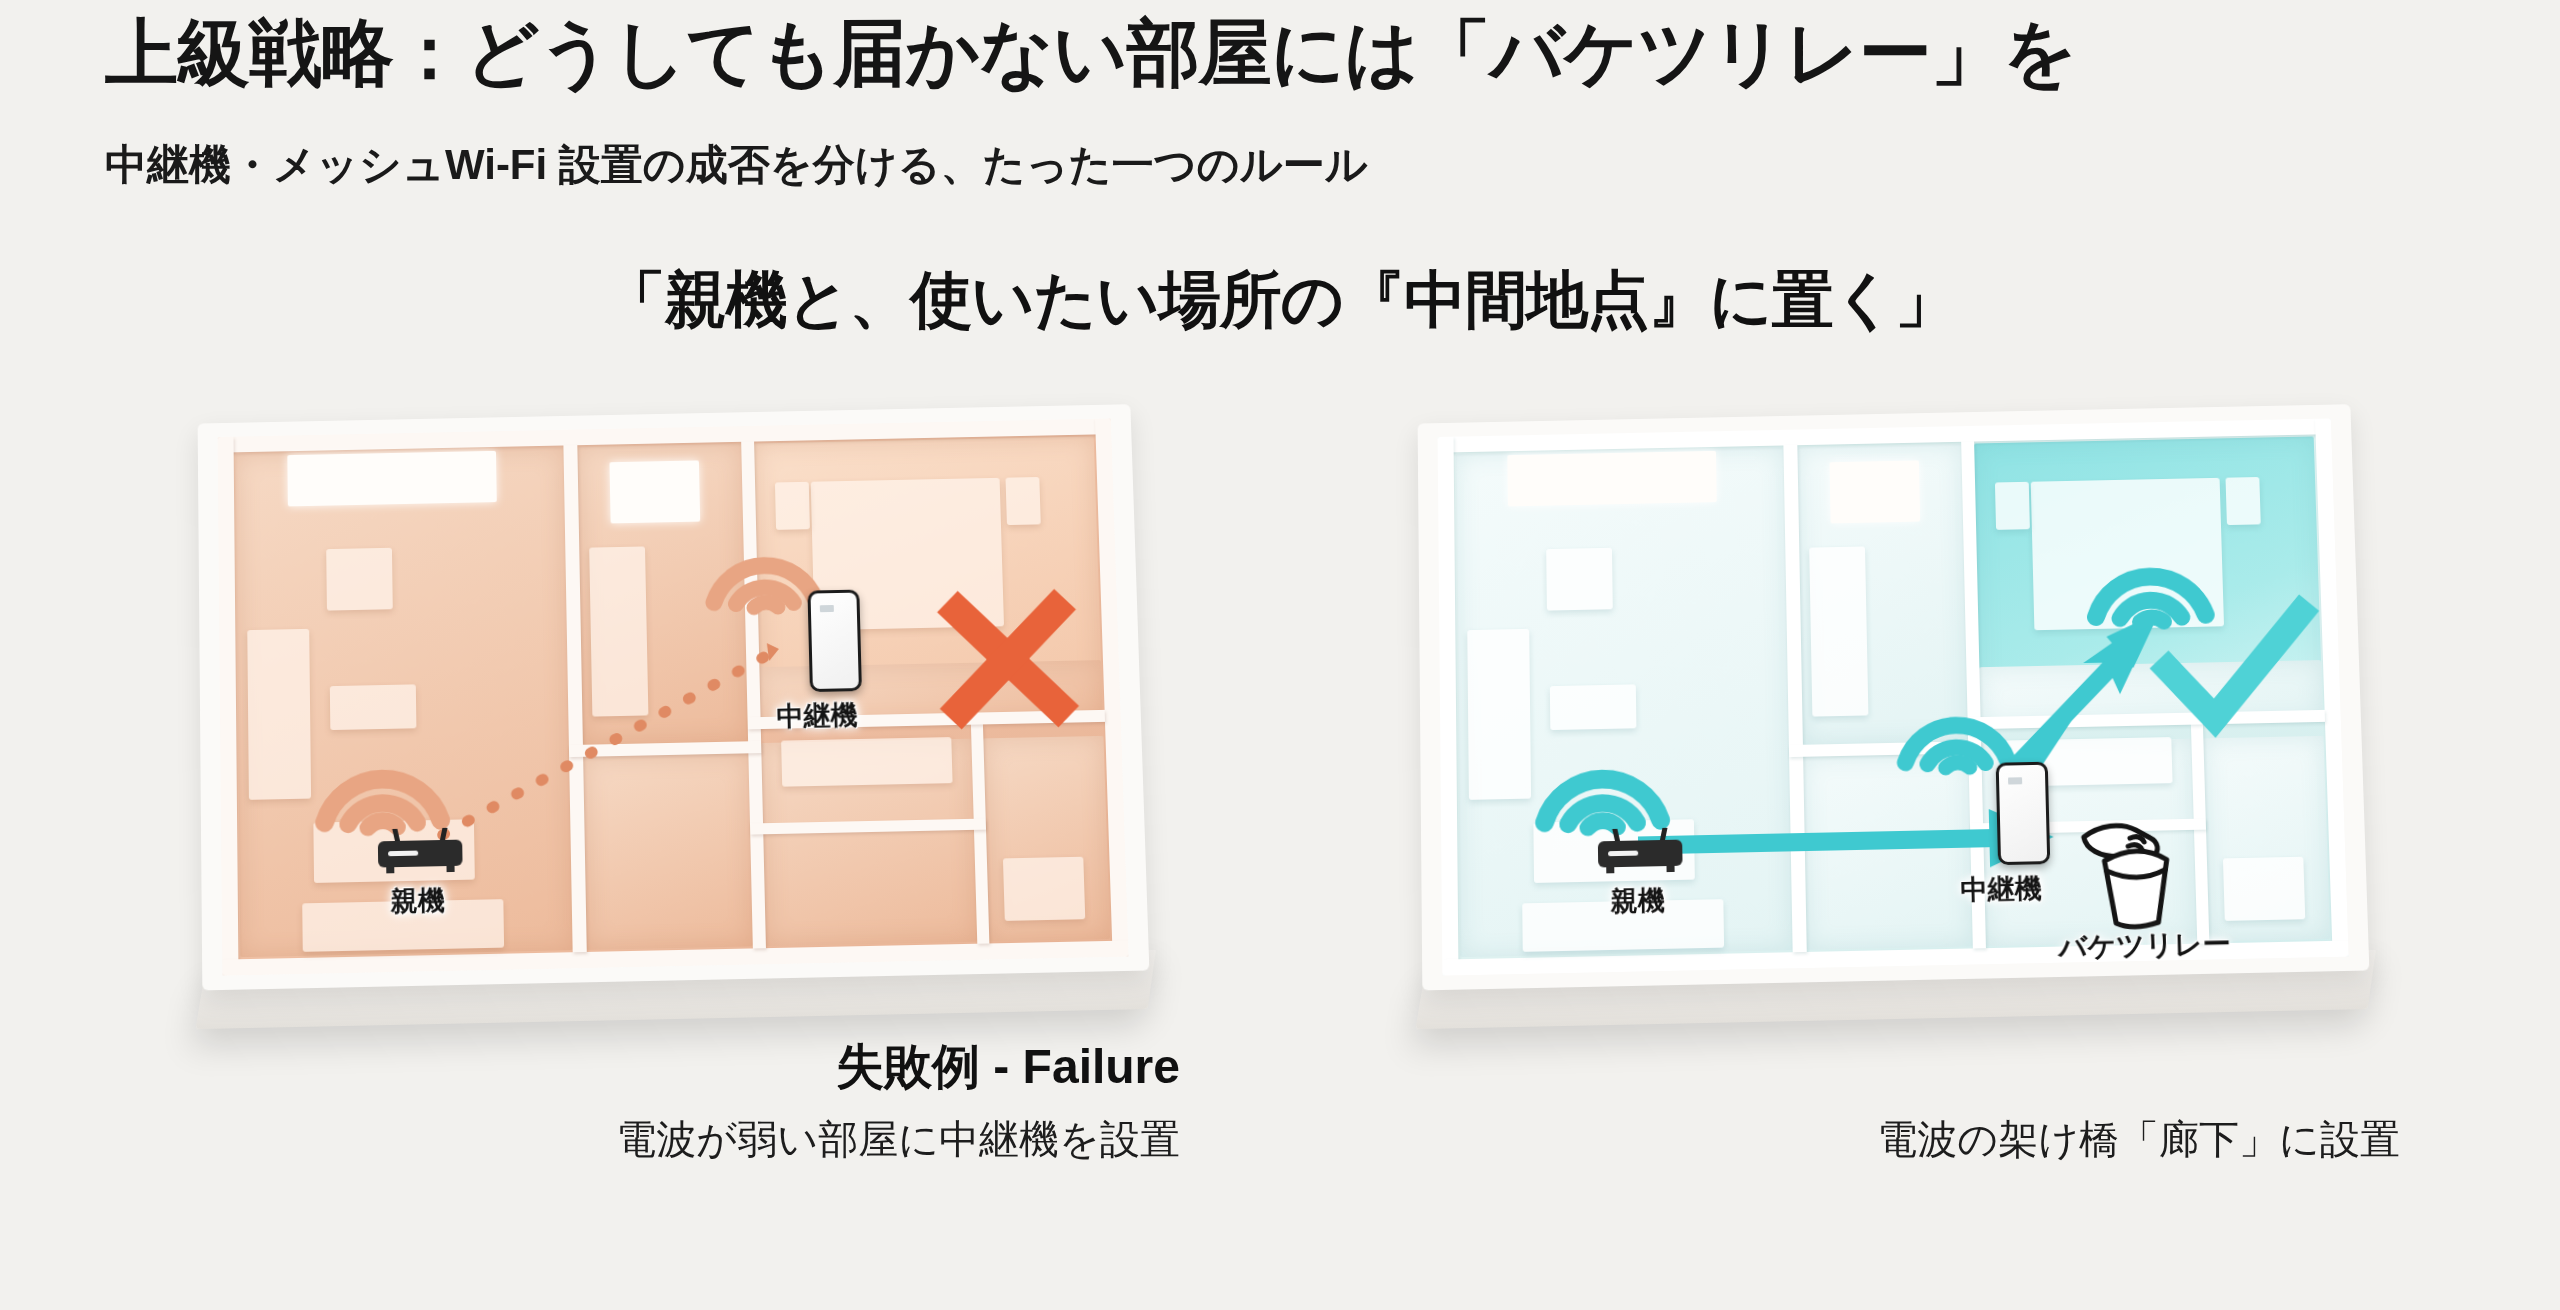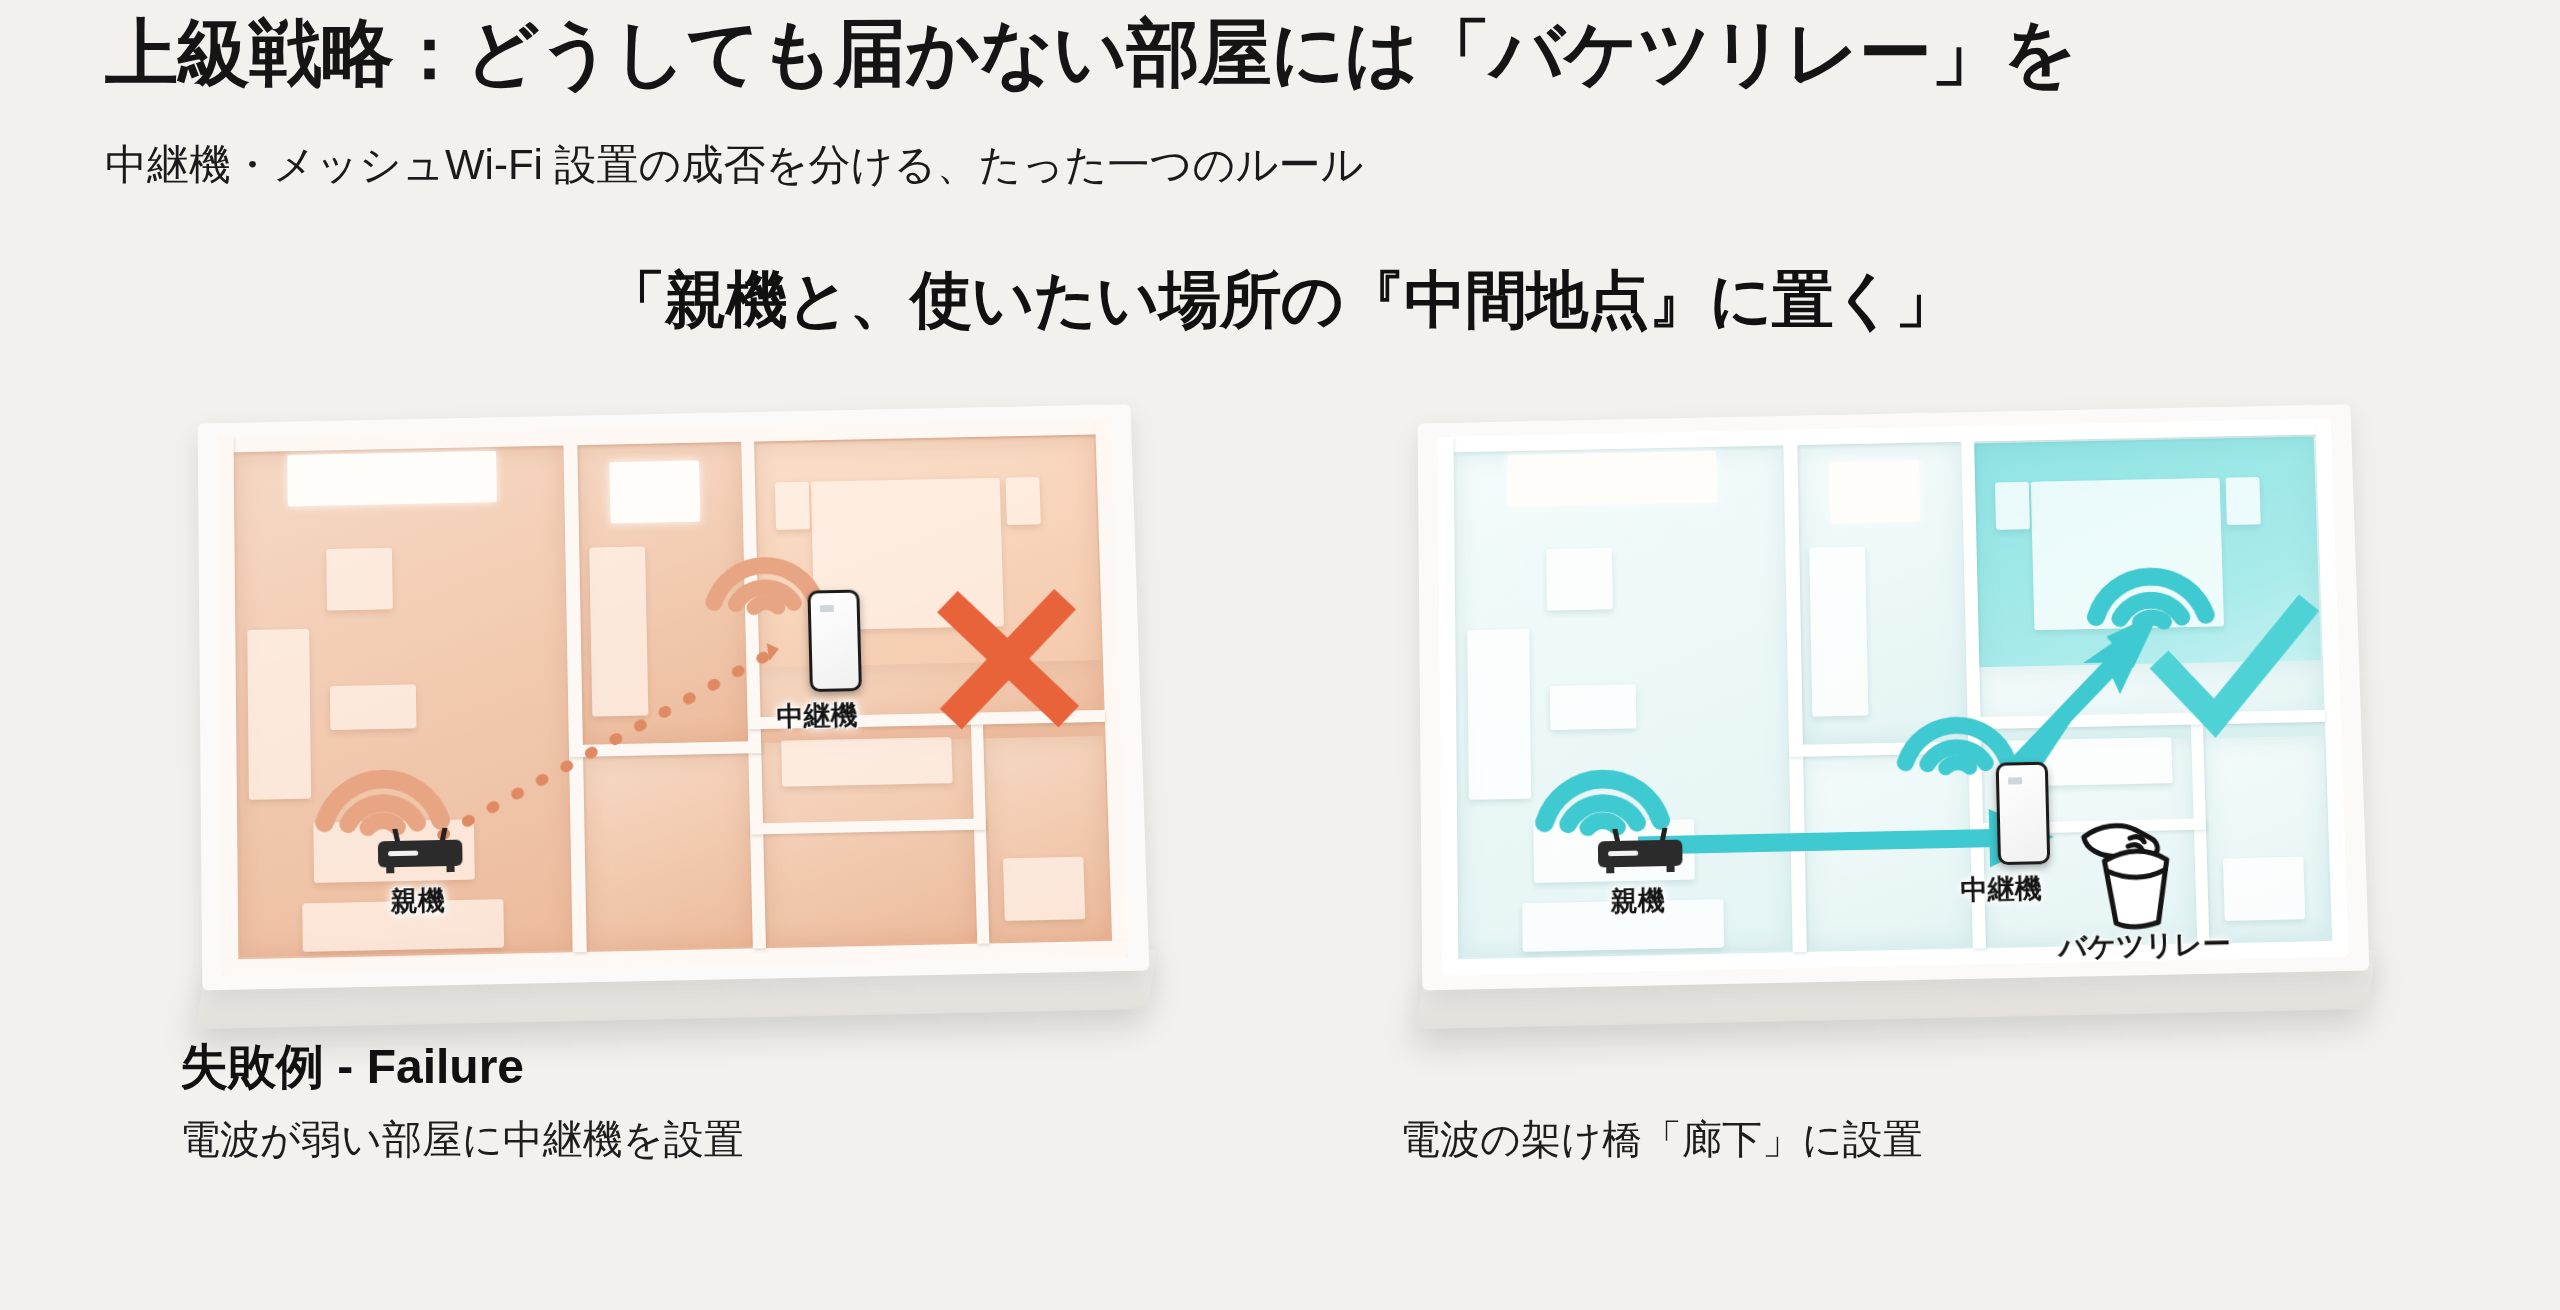--- a/index.html
+++ b/index.html
@@ -13,21 +13,21 @@
   .slide{position:absolute;inset:0;}
 
   
   .main-title{
     position:absolute;left:105px;top:12px;width:2380px;
     font-size:73px;font-weight:bold;color:#151515;
     letter-spacing:-1px;line-height:1.12;white-space:nowrap;
   }
   .sub-title{
     position:absolute;left:105px;top:140px;width:2380px;
-    font-size:42px;font-weight:normal;color:#1a1a1a;
+    font-size:42px;font-weight:bold;color:#1a1a1a;
     line-height:1.2;white-space:nowrap;
   }
   .rule-title{
     position:absolute;left:0;top:258px;width:2560px;text-align:center;
     font-size:62px;font-weight:bold;color:#111;letter-spacing:-1px;
   }
 
   
   .panels{position:absolute;left:0;top:415px;width:2560px;height:640px;}
   .panel{position:absolute;top:0;width:1000px;height:620px;}
@@ -92,21 +92,21 @@
     text-shadow:0 0 6px #fff,0 0 10px #fff,0 0 14px #fff,1px 1px 0 #fff,-1px -1px 0 #fff;
   }
 
   .mark{position:absolute;}
   .mark svg{overflow:visible;}
 
   
   .dots{position:absolute;left:0;top:0;width:900px;height:540px;pointer-events:none;}
 
   
-  .cap{position:absolute;width:1000px;text-align:left;}
+  .cap{position:absolute;width:1000px;text-align:right;}
   .cap.left{left:180px;}
   .cap.right{left:1400px;}
   .cap-title{position:absolute;top:1035px;font-size:48px;font-weight:bold;color:#111;}
   .cap-sub{position:absolute;top:1112px;font-size:40px;color:#1d1d1d;}
   .footer{
     position:absolute;left:0;top:1215px;width:2560px;text-align:center;
     font-size:40px;color:#141414;
   }
 </style>
 </head>

